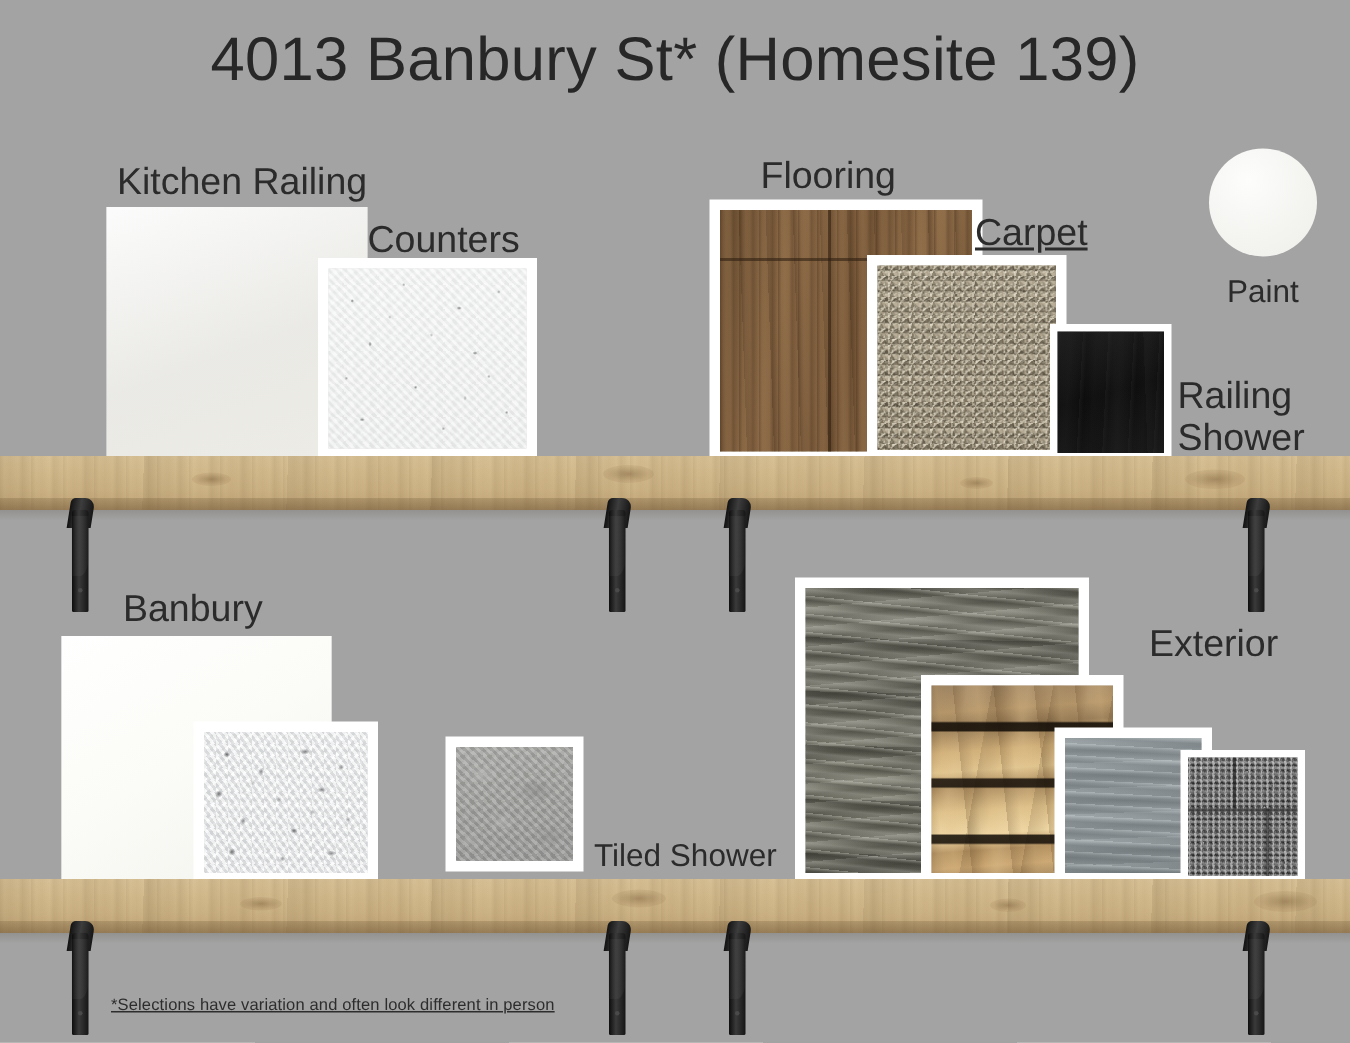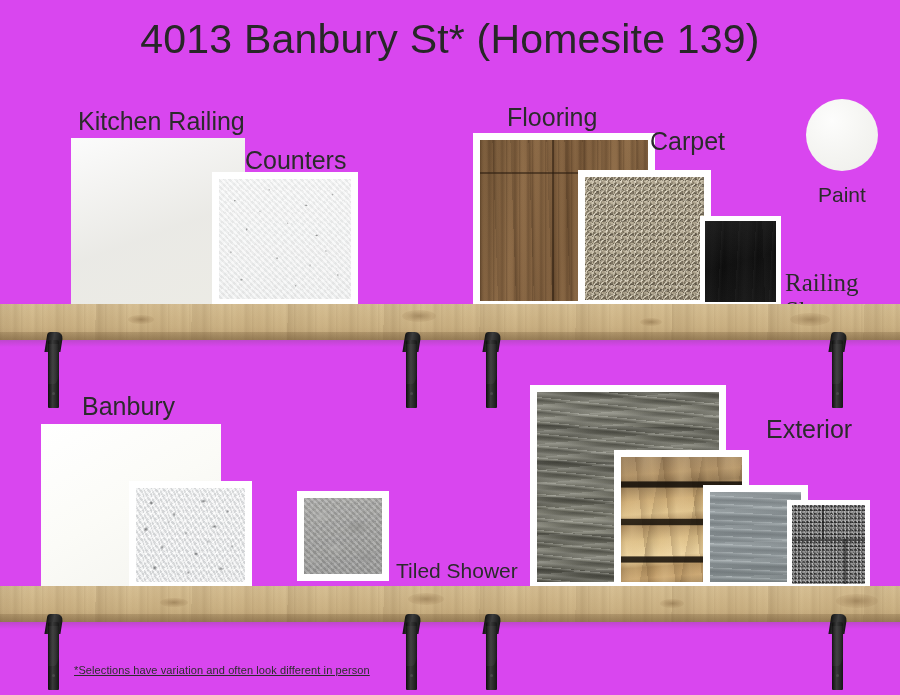--- a/index.html
+++ b/index.html
@@ -4,21 +4,21 @@
 <style>
   html, body {
     margin: 0;
     padding: 0;
     background: #c9c8c3;
   }
   #board {
     position: relative;
     width: 900px;
     height: 695px;
-    background: #d946ef;
+    background: #a3a3a3;
     overflow: hidden;
     font-family: "Liberation Sans", sans-serif;
     color: #2a2a2a;
     -webkit-font-smoothing: antialiased;
   }
 
   
   #title {
     position: absolute;
     left: 0; top: 16px;
@@ -405,31 +405,31 @@
   <div class="swatch framed" style="left:473px; top:133px; width:182px; height:175px;">
     <div class="fill tx-wood-floor" style="position:relative; overflow:hidden;">
       <div class="plank-line" style="left:0; top:32px; width:100%; height:2px;"></div>
       <div class="plank-line" style="left:72px; top:0; width:2px; height:32px;"></div>
       <div class="plank-line" style="left:72px; top:32px; width:2px; height:100%;"></div>
       <div class="plank-line" style="left:132px; top:32px; width:2px; height:100%;"></div>
       <div class="plank-line" style="left:0; top:0; width:100%; height:0;"></div>
     </div>
   </div>
 
-  <div class="label" style="left:650px; top:127px;">Carpet</div>
+  <div class="label" style="left:650px; top:141px;text-decoration:underline;">Carpet</div>
 
   <div class="swatch framed" style="left:578px; top:170px; width:133px; height:137px;">
     <div class="fill tx-carpet"></div>
   </div>
 
   <div class="swatch framed-thin" style="left:700px; top:216px; width:81px; height:91px;">
     <div class="fill tx-black-wood"></div>
   </div>
 
-  <div class="label" style="left:785px; top:269px;font-family:Liberation Serif, serif;">
+  <div class="label" style="left:785px; top:250px;">
     <div>Railing</div>
     <div>Shower</div>
   </div>
 
   <div id="paint-dot" style="left:806px; top:99px;"></div>
   <div class="label small" style="left:818px; top:183px;">Paint</div>
 
   <div class="shelf-shadow" style="top:340px;"></div>
   <div class="shelf" style="top:304px;">
     <div class="board"></div>

